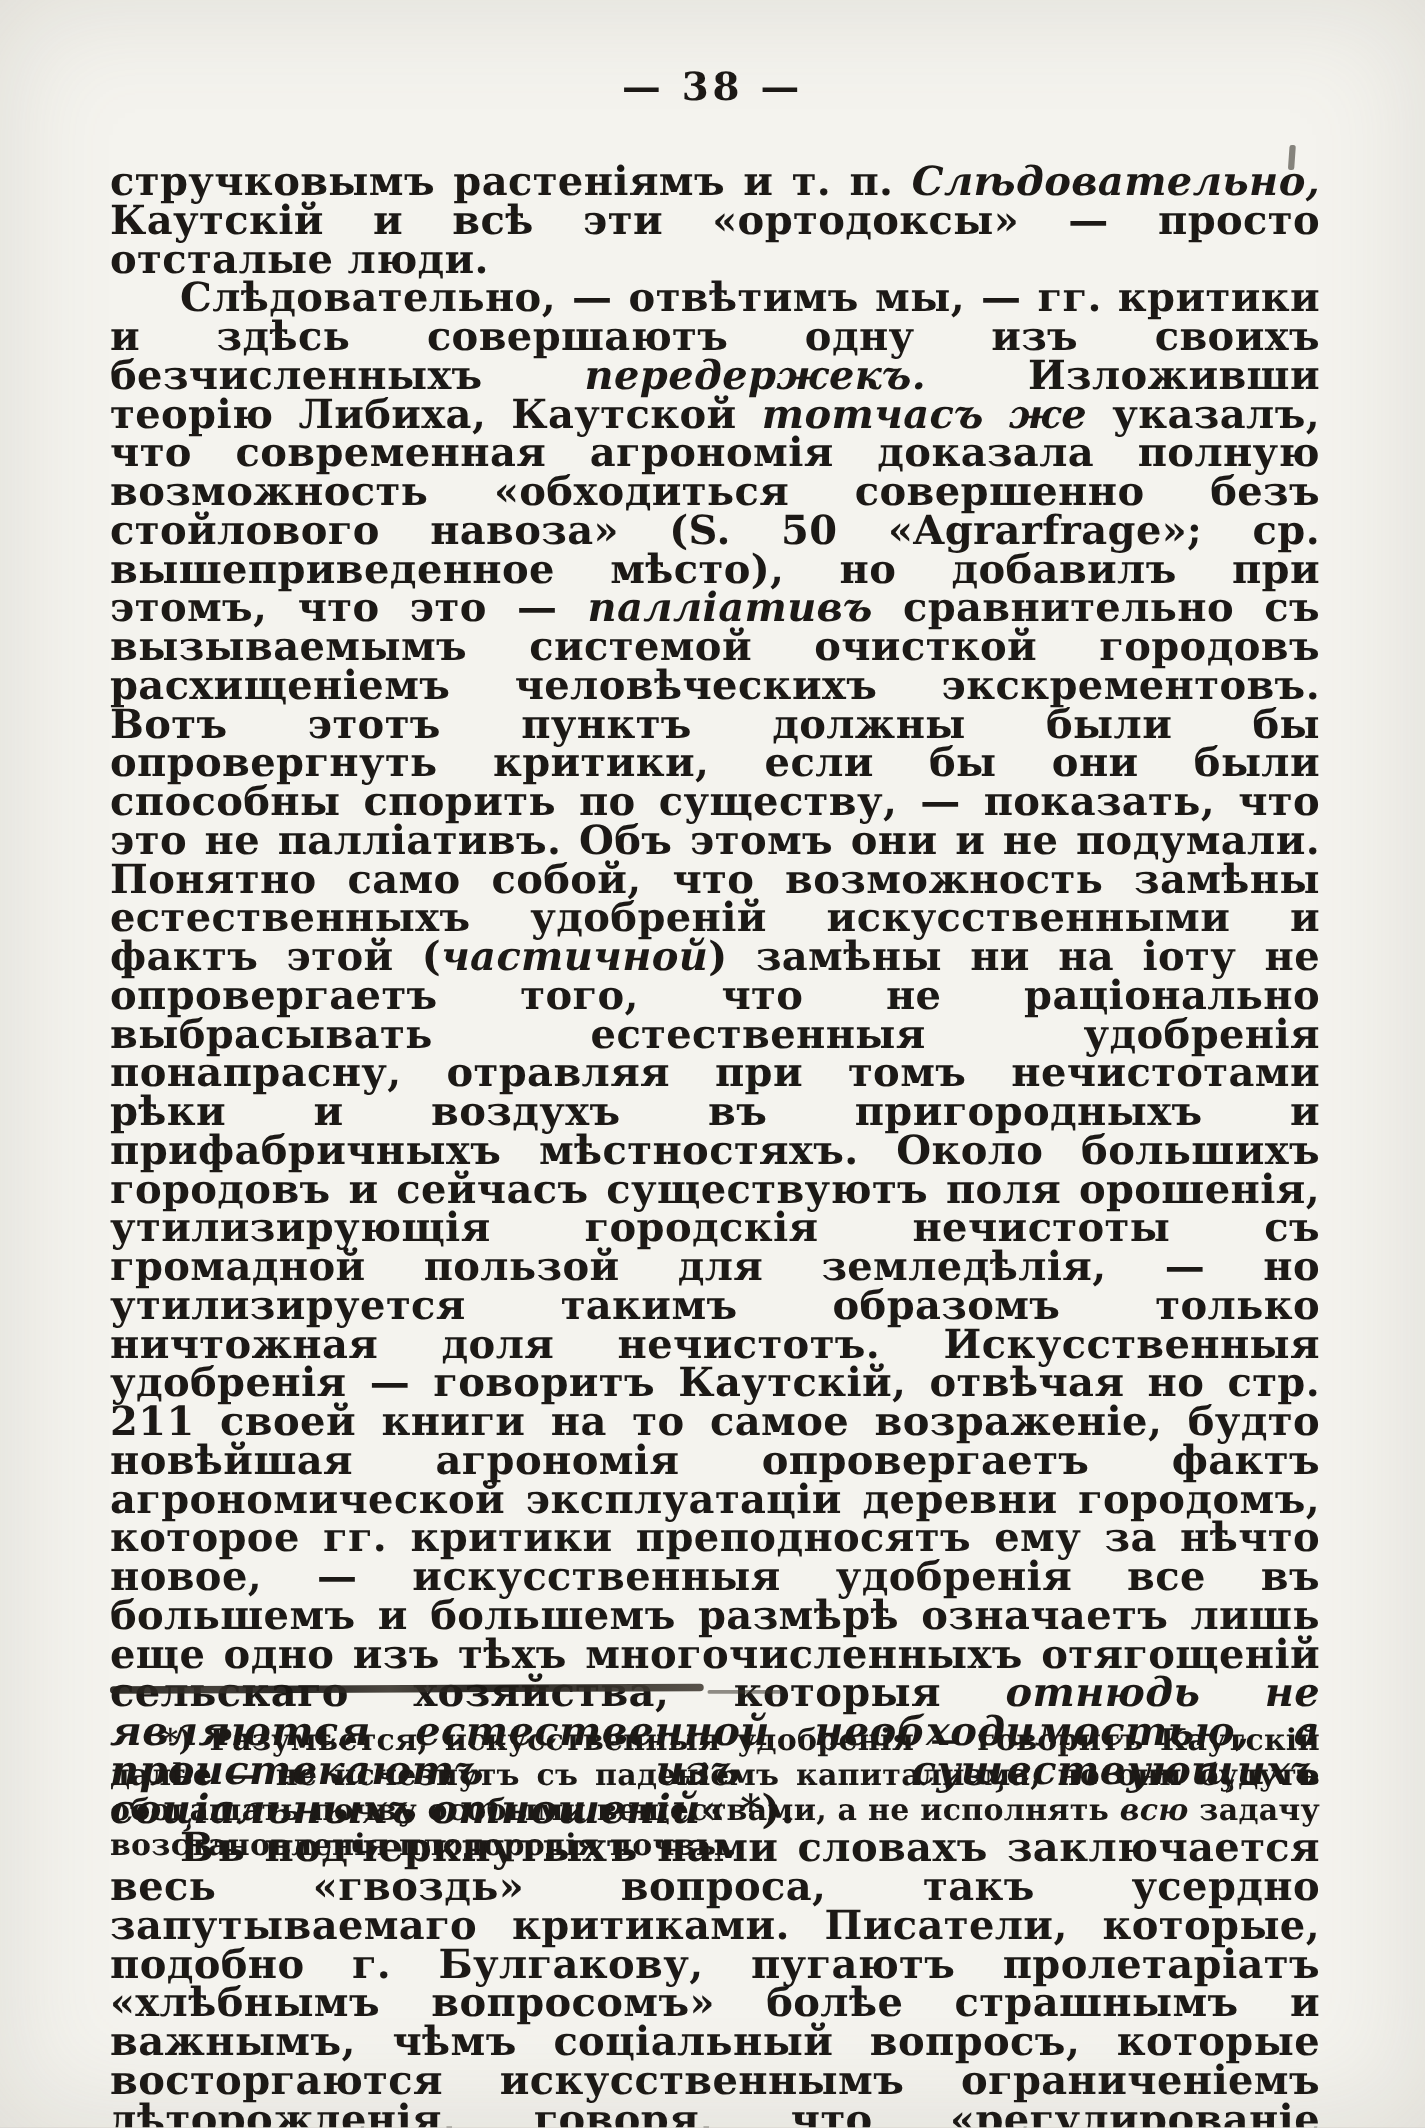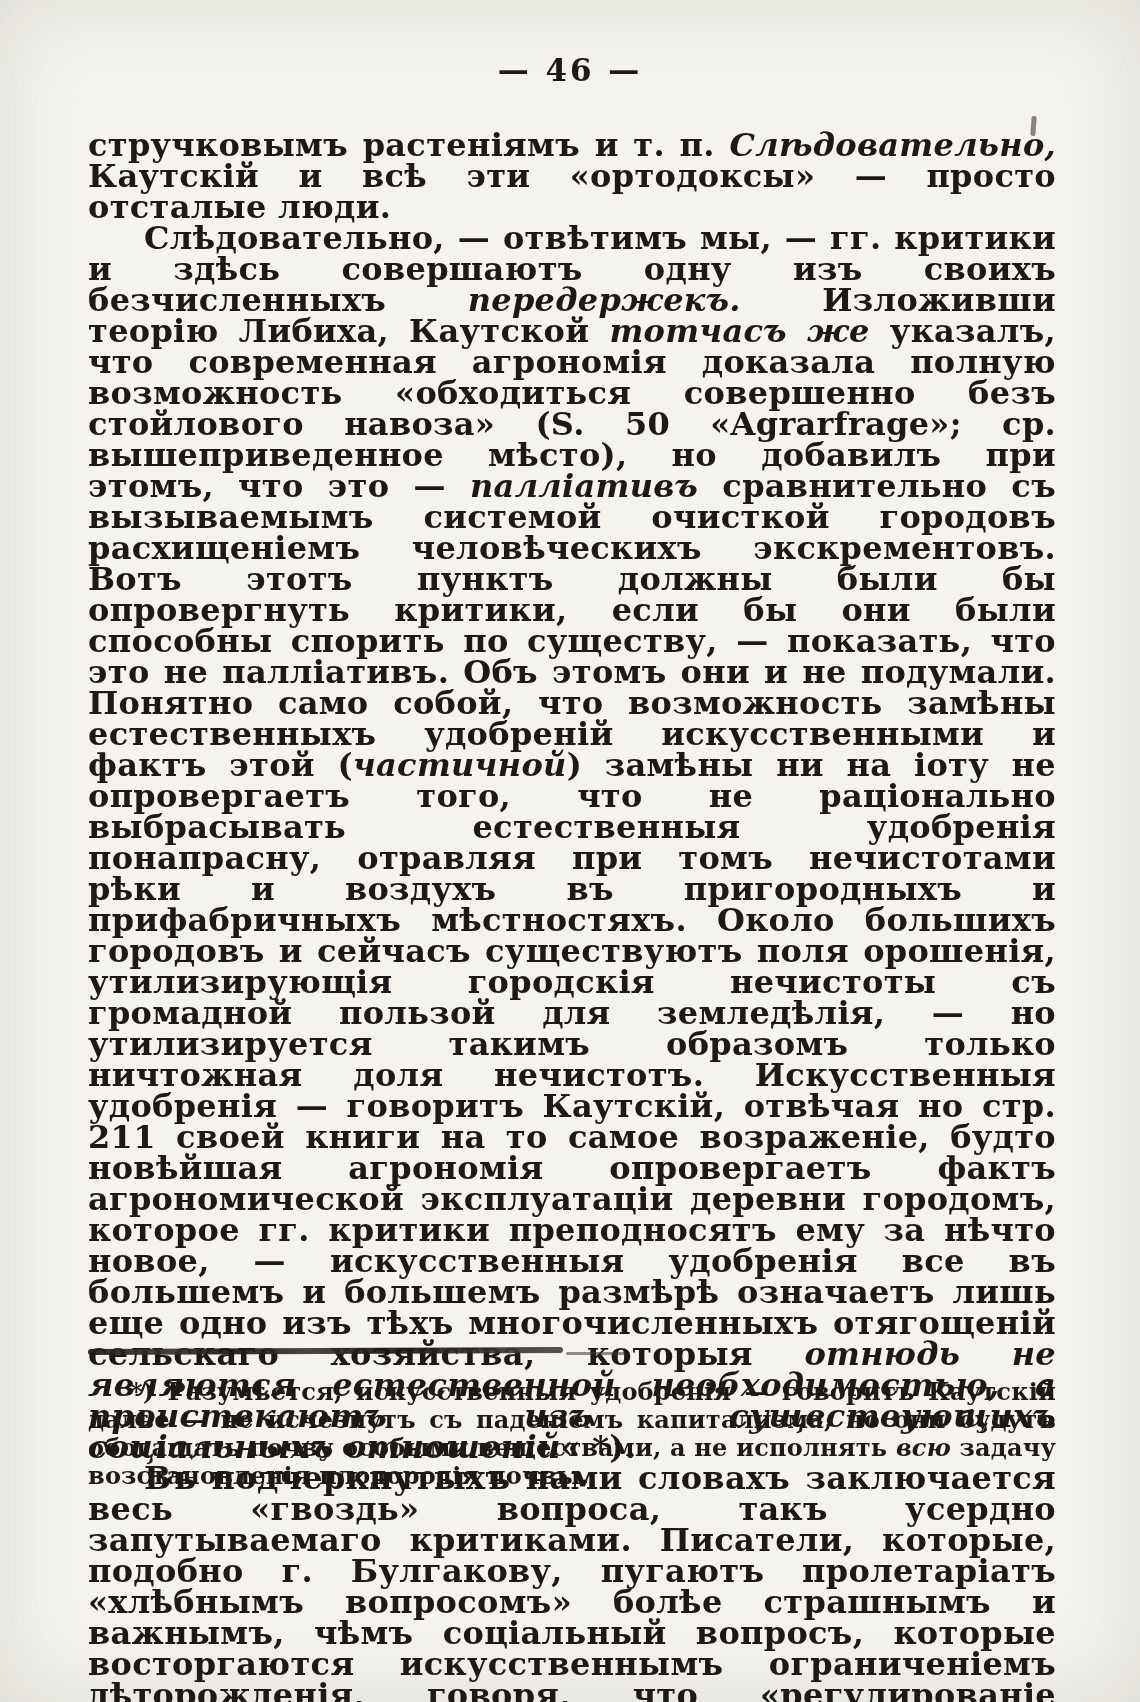--- a/index.html
+++ b/index.html
@@ -95,21 +95,21 @@
   }
   .footnote p.para {
     margin: 0;
     text-indent: 42px;
   }
 </style>
 </head>
 <body>
 
 <div class="page">
-  <div class="page-header">— 46 —</div>
+  <div class="page-header">— 38 —</div>
 
   <div class="scan-artifact"></div>
 
   <div class="body-text">
       <p class="para"><span>стручковымъ растеніямъ и т. п. </span><span class="it">Слѣдовательно,</span><span> Каутскій и всѣ эти «ортодоксы» — просто отсталые люди.</span></p>
       <p class="para indent"><span>Слѣдовательно, — отвѣтимъ мы, — гг. критики и здѣсь совершаютъ одну изъ своихъ безчисленныхъ </span><span class="it">передержекъ.</span><span> Изложивши теорію Либиха, Каутской </span><span class="it">тотчасъ же</span><span> указалъ, что современная агрономія доказала полную возможность «обходиться совершенно безъ стойлового навоза» (S. 50 «Agrarfrage»; ср. вышеприведенное мѣсто), но добавилъ при этомъ, что это — </span><span class="it">палліативъ</span><span> сравнительно съ вызываемымъ системой очисткой городовъ расхищеніемъ человѣческихъ экскрементовъ. Вотъ этотъ пунктъ должны были бы опровергнуть критики, если бы они были способны спорить по существу, — показать, что это не палліативъ. Объ этомъ они и не подумали. Понятно само собой, что возможность замѣны естественныхъ удобреній искусственными и фактъ этой (</span><span class="it">частичной</span><span>) замѣны ни на іоту не опровергаетъ того, что не раціонально выбрасывать естественныя удобренія понапрасну, отравляя при томъ нечистотами рѣки и воздухъ въ пригородныхъ и прифабричныхъ мѣстностяхъ. Около большихъ городовъ и сейчасъ существуютъ поля орошенія, утилизирующія городскія нечистоты съ громадной пользой для земледѣлія, — но утилизируется такимъ образомъ только ничтожная доля нечистотъ. Искусственныя удобренія — говоритъ Каутскій, отвѣчая но стр. 211 своей книги на то самое возраженіе, будто новѣйшая агрономія опровергаетъ фактъ агрономической эксплуатаціи деревни городомъ, которое гг. критики преподносятъ ему за нѣчто новое, — искусственныя удобренія все въ большемъ и большемъ размѣрѣ означаетъ лишь еще одно изъ тѣхъ многочисленныхъ отягощеній сельскаго хозяйства, которыя </span><span class="it">отнюдь не являются естественной необходимостью, а проистекаютъ изъ существующихъ соціальныхъ отношеній</span><span>« *).</span></p>
       <p class="para indent"><span>Въ подчеркнутыхъ нами словахъ заключается весь «гвоздь» вопроса, такъ усердно запутываемаго критиками. Писатели, которые, подобно г. Булгакову, пугаютъ пролетаріатъ «хлѣбнымъ вопросомъ» болѣе страшнымъ и важнымъ, чѣмъ соціальный вопросъ, которые восторгаются искусственнымъ ограниченіемъ дѣторожденія, говоря, что «регулированіе прироста населенія» становится «основнымъ (sic!) экономическимъ условіемъ» благополучія крестьянства (II, 261), что это регулированіе заслуживаетъ «уваженія», и что «много лицемѣрнаго негодо-</span></p>
     </div>
 
   <div class="footnote-rule"></div>

